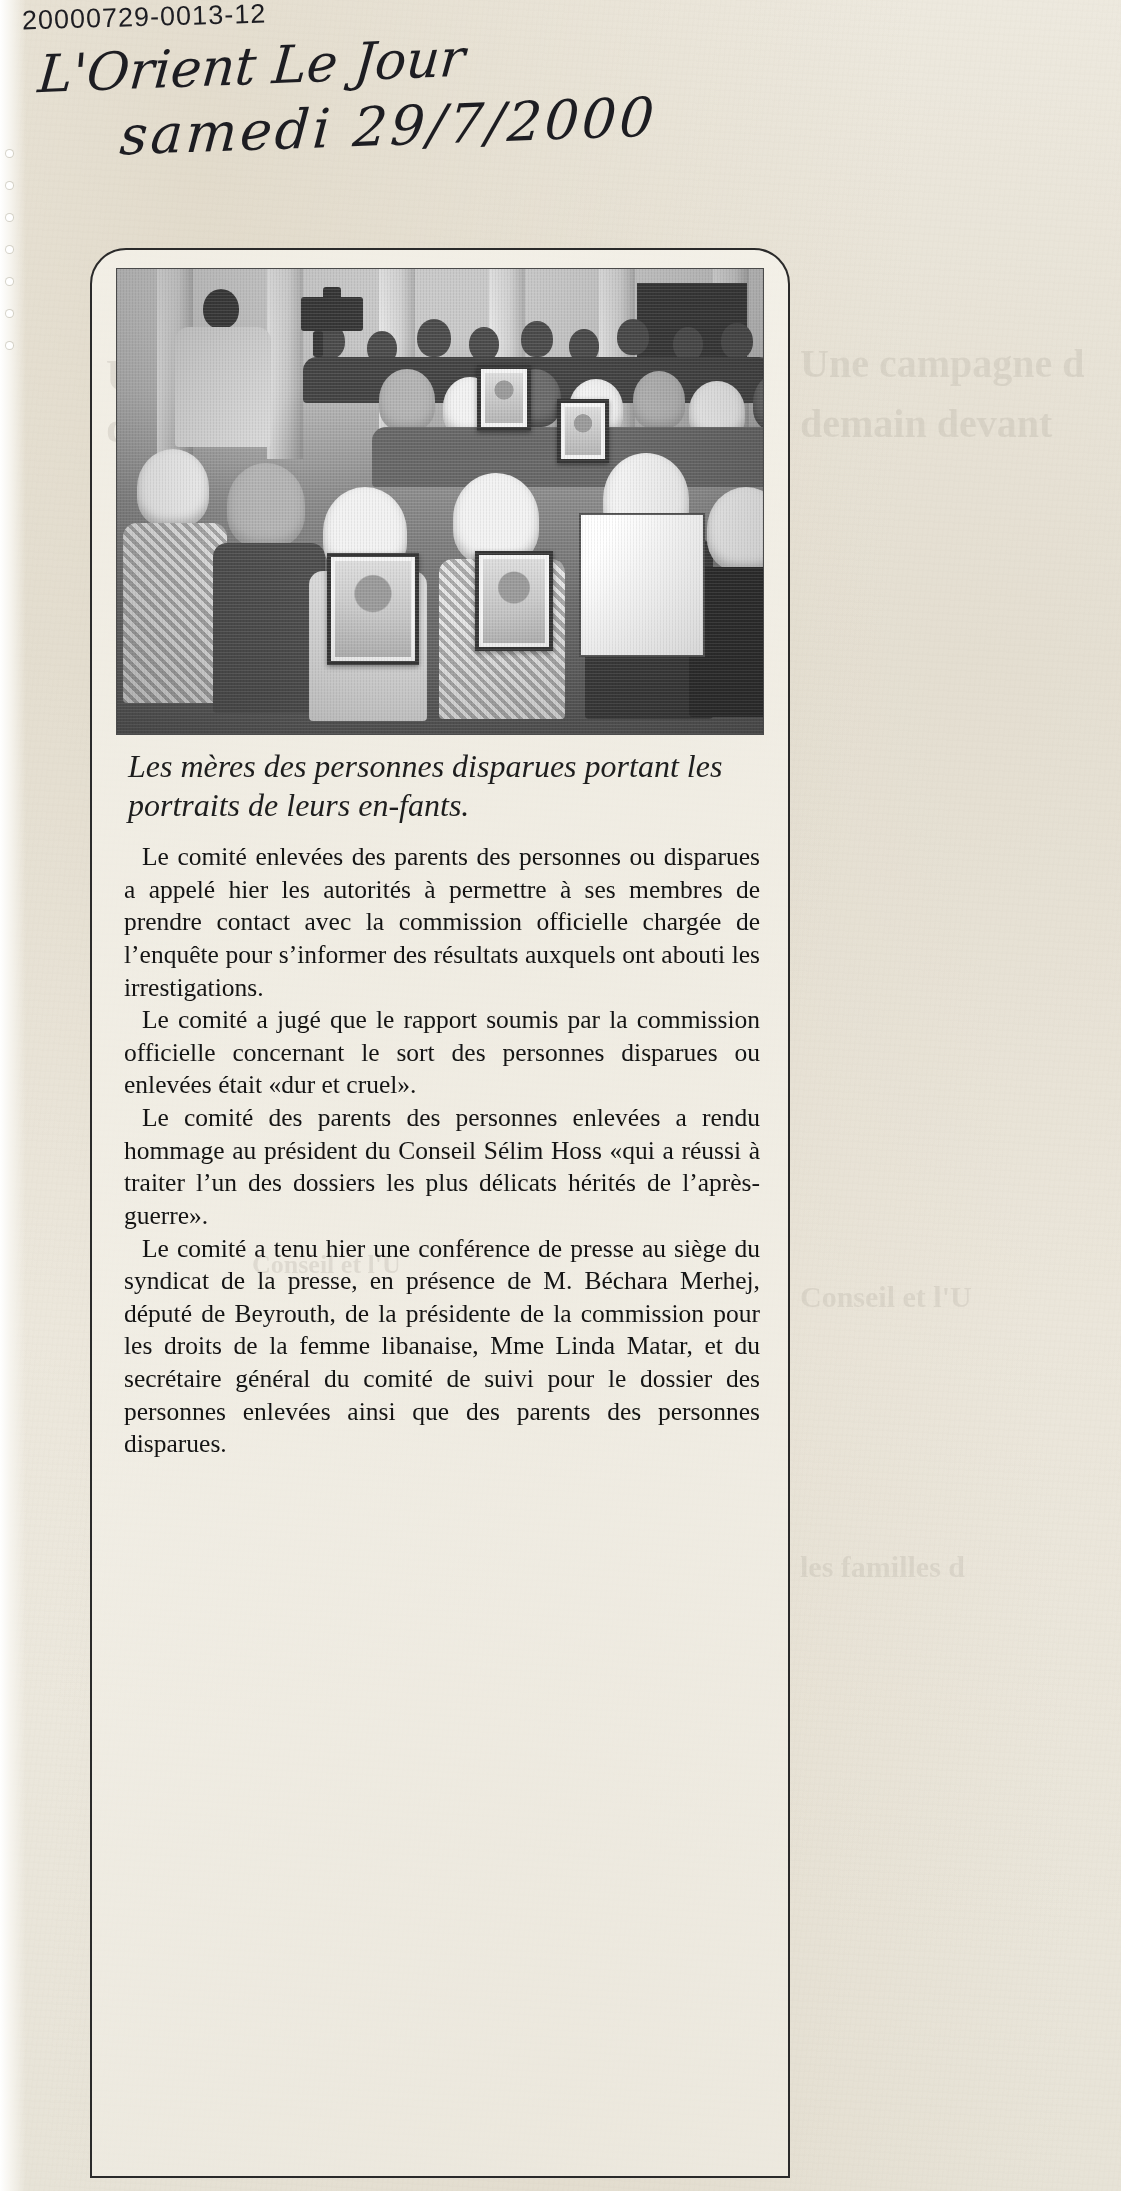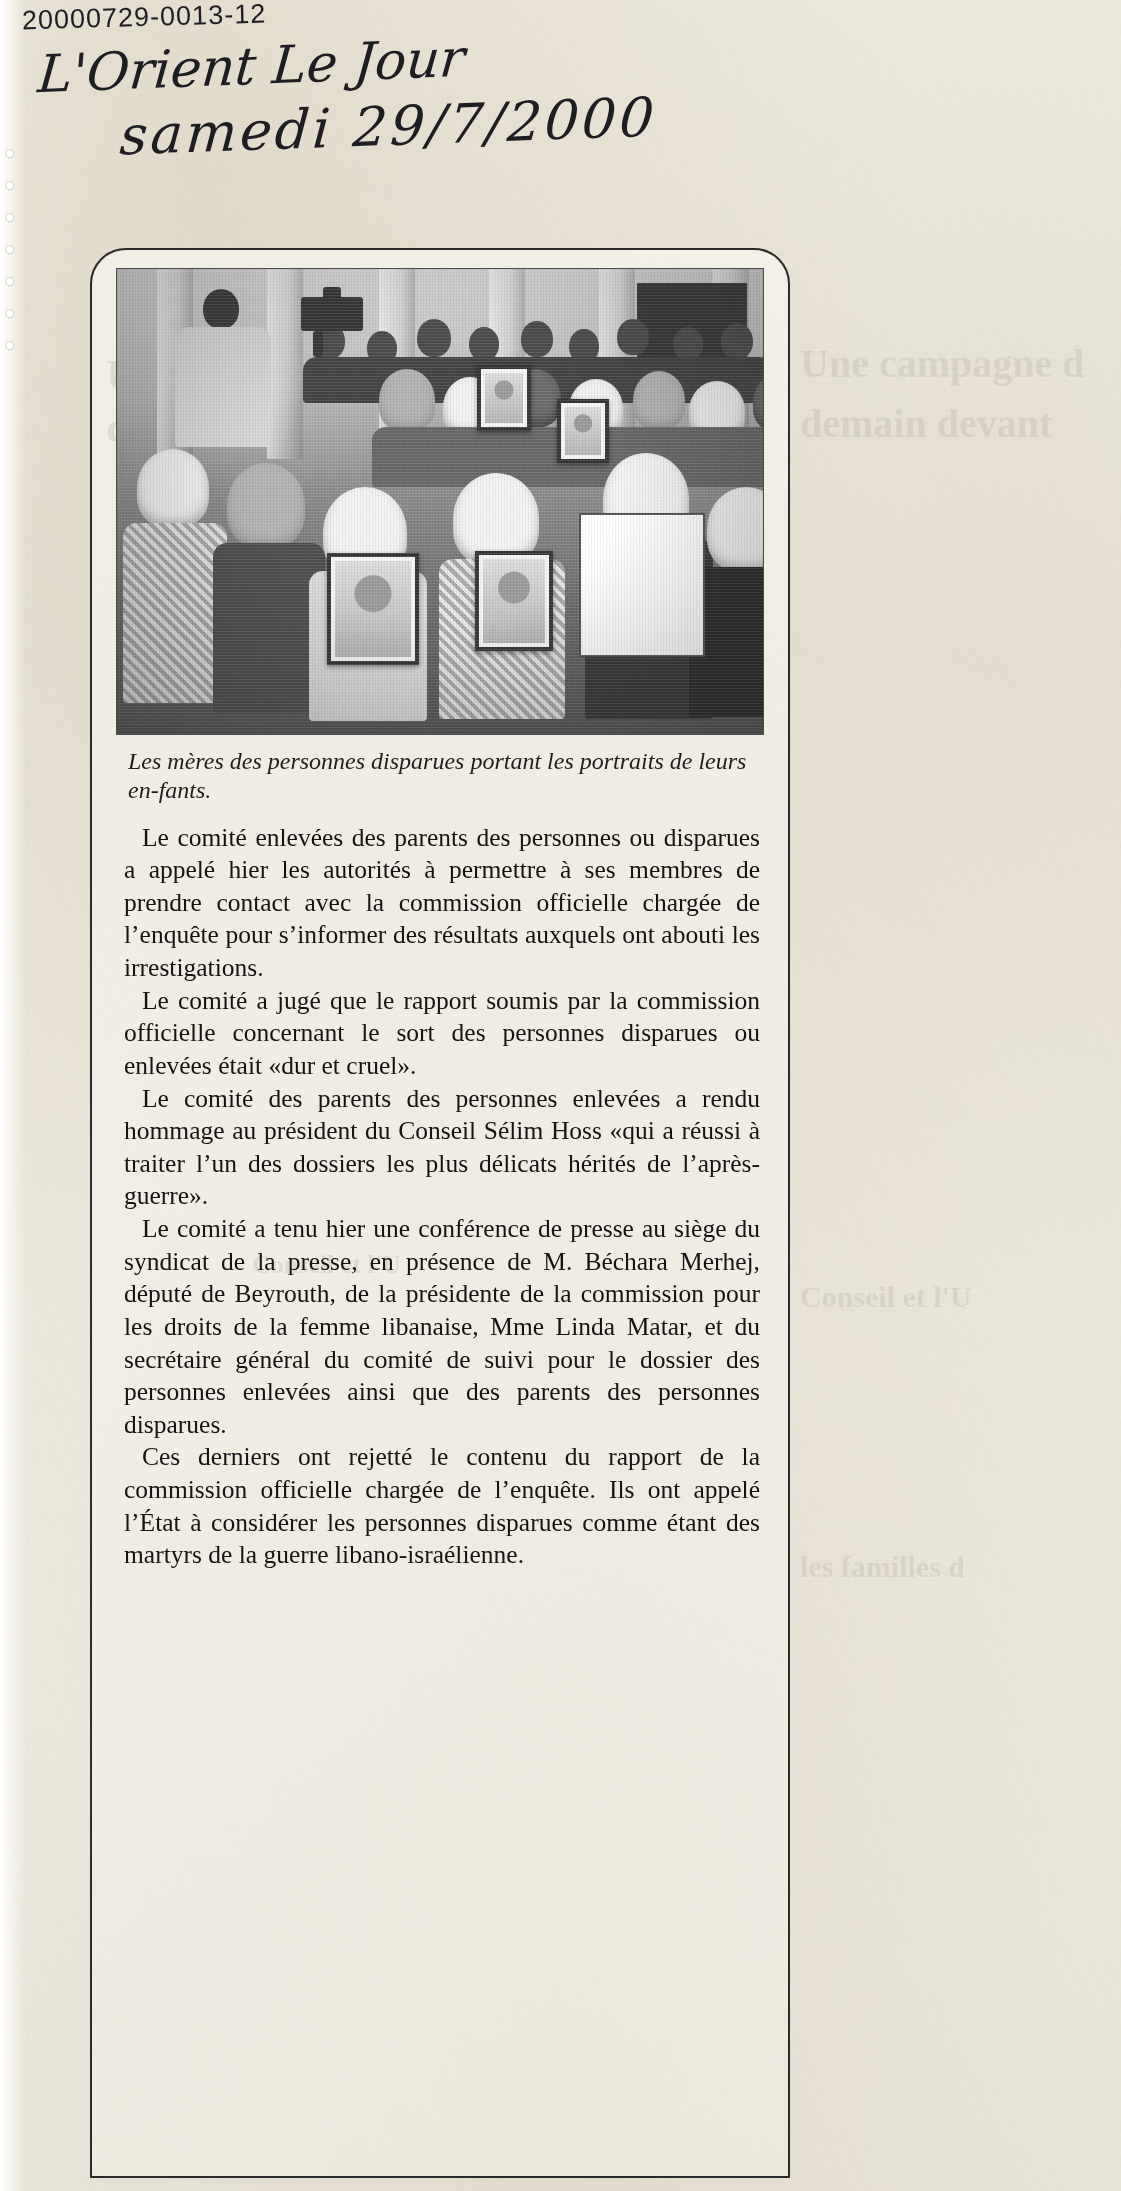--- a/index.html
+++ b/index.html
@@ -226,21 +226,21 @@
       repeating-linear-gradient(0deg, rgba(255,255,255,.35) 0 1px, rgba(0,0,0,0) 1px 3px),
       repeating-linear-gradient(90deg, rgba(0,0,0,.18) 0 1px, rgba(0,0,0,0) 1px 3px);
   }
 
   
   #caption {
     position: relative;
     margin: 12px 12px 0 18px;
     font-family: "Liberation Serif", serif;
     font-style: italic;
-    font-size: 24px;
+    font-size: 32px;
     line-height: 1.22;
     color: #1e1e1e;
   }
 
   
   #body-copy {
     position: relative;
     margin: 16px 10px 0 14px;
     font-family: "Liberation Serif", serif;
     font-size: 25.5px;
@@ -403,16 +403,15 @@
     </div>
   </div>
 
   <div id="caption">Les mères des personnes disparues portant les portraits de leurs en-fants.</div>
 
   <div id="body-copy">
     <p>Le comité enlevées des parents des personnes ou disparues a appelé hier les autorités à permettre à ses membres de prendre contact avec la commission officielle chargée de l’enquête pour s’informer des résultats auxquels ont abouti les irrestigations.</p>
     <p>Le comité a jugé que le rapport soumis par la commission officielle concernant le sort des personnes disparues ou enlevées était «dur et cruel».</p>
     <p>Le comité des parents des personnes enlevées a rendu hommage au président du Conseil Sélim Hoss «qui a réussi à traiter l’un des dossiers les plus délicats hérités de l’après-guerre».</p>
     <p>Le comité a tenu hier une conférence de presse au siège du syndicat de la presse, en présence de M. Béchara Merhej, député de Beyrouth, de la présidente de la commission pour les droits de la femme libanaise, Mme Linda Matar, et du secrétaire général du comité de suivi pour le dossier des personnes enlevées ainsi que des parents des personnes disparues.</p>
-    <p>Ces derniers ont rejetté le contenu du rapport de la commission officielle chargée de l’enquête. Ils ont appelé l’État à considérer les personnes disparues comme étant des martyrs de la guerre libano-israélienne.</p>
   </div>
 
 </div>
 
 </body></html>

